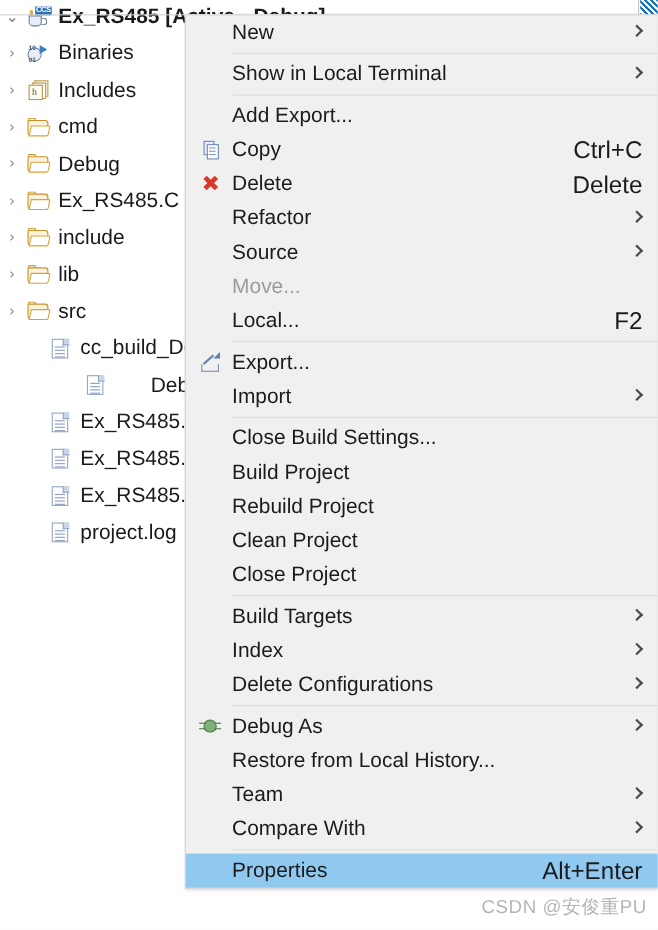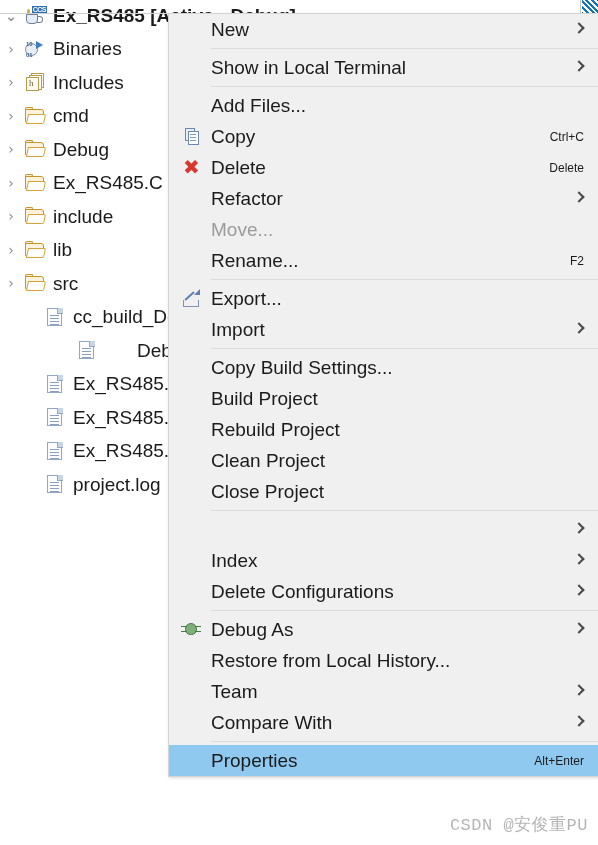--- a/index.html
+++ b/index.html
@@ -198,21 +198,21 @@
     height: 21px;
   }
   .menu-item .mi-label {
     margin-left: 42px;
     line-height: 1;
     white-space: nowrap;
   }
   .menu-item .mi-accel {
     position: absolute;
     right: 14px;
-    font-size: 12px;
+    font-size: 22px;
     line-height: 1;
     color: #1b1b1b;
   }
   .menu-item.disabled .mi-accel { color: #9b9b9b; }
   .menu-item .mi-arrow {
     position: absolute;
     right: 15px;
     top: 8px;
     width: 8px;
     height: 14px;
@@ -318,21 +318,21 @@
   }
 
   
   #watermark {
     position: absolute;
     right: 10px;
     top: 813px;
     font-size: 17px;
     color: rgba(118,118,118,0.55);
     letter-spacing: 0.5px;
-    font-family: Liberation Mono, monospace;
+    font-family: Liberation Sans, sans-serif;
     pointer-events: none;
     white-space: nowrap;
   }
 </style>
 </head>
 <body>
 
 <div id="app">
 
   <div id="tree-panel">
@@ -534,21 +534,21 @@
         <span class="mi-label">New</span>
         <span class="mi-arrow"></span>
       </div>
       <div class="menu-sep"></div>
       <div class="menu-item">
         <span class="mi-label">Show in Local Terminal</span>
         <span class="mi-arrow"></span>
       </div>
       <div class="menu-sep"></div>
       <div class="menu-item">
-        <span class="mi-label">Add Files...</span>
+        <span class="mi-label">Add Export...</span>
       </div>
       <div class="menu-item">
         <span class="mi-icon mi-copy">
           <span class="p1"></span>
           <span class="p2"></span>
           <span class="l" style="top:8px"></span>
           <span class="l" style="top:11px"></span>
           <span class="l" style="top:14px"></span>
         </span>
         <span class="mi-label">Copy</span>
@@ -556,58 +556,63 @@
       </div>
       <div class="menu-item">
         <span class="mi-icon mi-delete">✖</span>
         <span class="mi-label">Delete</span>
         <span class="mi-accel">Delete</span>
       </div>
       <div class="menu-item">
         <span class="mi-label">Refactor</span>
         <span class="mi-arrow"></span>
       </div>
+      <div class="menu-item">
+        <span class="mi-label">Source</span>
+        <span class="mi-arrow"></span>
+      </div>
       <div class="menu-item disabled">
         <span class="mi-label">Move...</span>
       </div>
       <div class="menu-item">
-        <span class="mi-label">Rename...</span>
+        <span class="mi-label">Local...</span>
         <span class="mi-accel">F2</span>
       </div>
       <div class="menu-sep"></div>
       <div class="menu-item">
         <span class="mi-icon mi-export">
           <span class="tray"></span>
           <span class="arrline"></span>
           <span class="arrhead"></span>
         </span>
         <span class="mi-label">Export...</span>
       </div>
       <div class="menu-item">
         <span class="mi-label">Import</span>
         <span class="mi-arrow"></span>
       </div>
       <div class="menu-sep"></div>
       <div class="menu-item">
-        <span class="mi-label">Copy Build Settings...</span>
+        <span class="mi-label">Close Build Settings...</span>
       </div>
       <div class="menu-item">
         <span class="mi-label">Build Project</span>
       </div>
       <div class="menu-item">
         <span class="mi-label">Rebuild Project</span>
       </div>
       <div class="menu-item">
         <span class="mi-label">Clean Project</span>
       </div>
       <div class="menu-item">
         <span class="mi-label">Close Project</span>
       </div>
       <div class="menu-sep"></div>
       <div class="menu-item">
+        <span class="mi-label">Build Targets</span>
         <span class="mi-arrow"></span>
       </div>
       <div class="menu-item">
         <span class="mi-label">Index</span>
         <span class="mi-arrow"></span>
       </div>
       <div class="menu-item">
         <span class="mi-label">Delete Configurations</span>
         <span class="mi-arrow"></span>
       </div>

